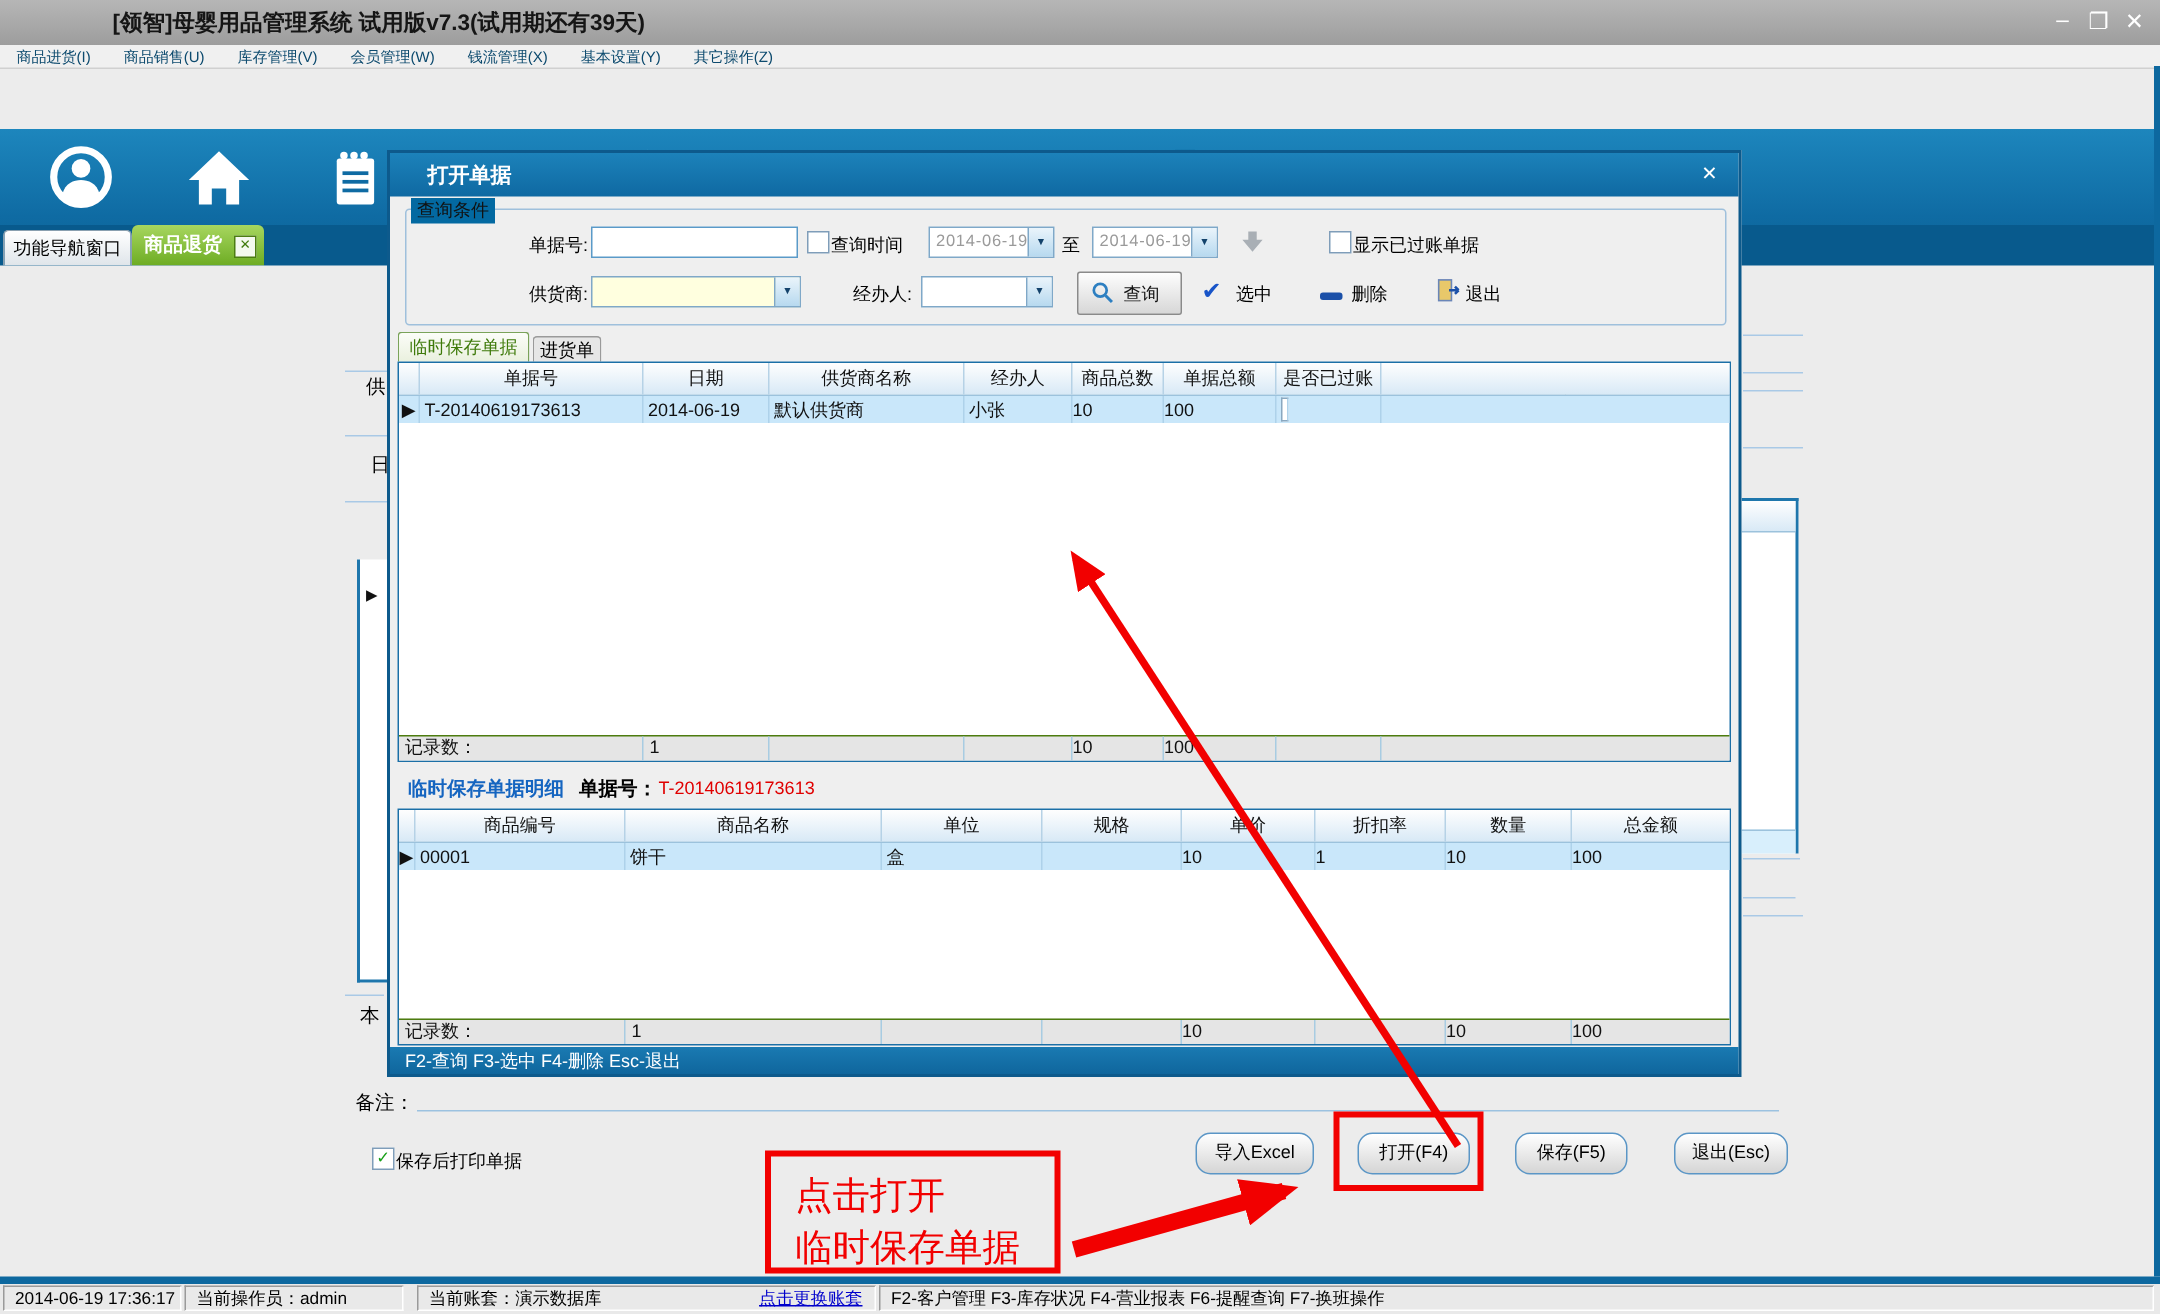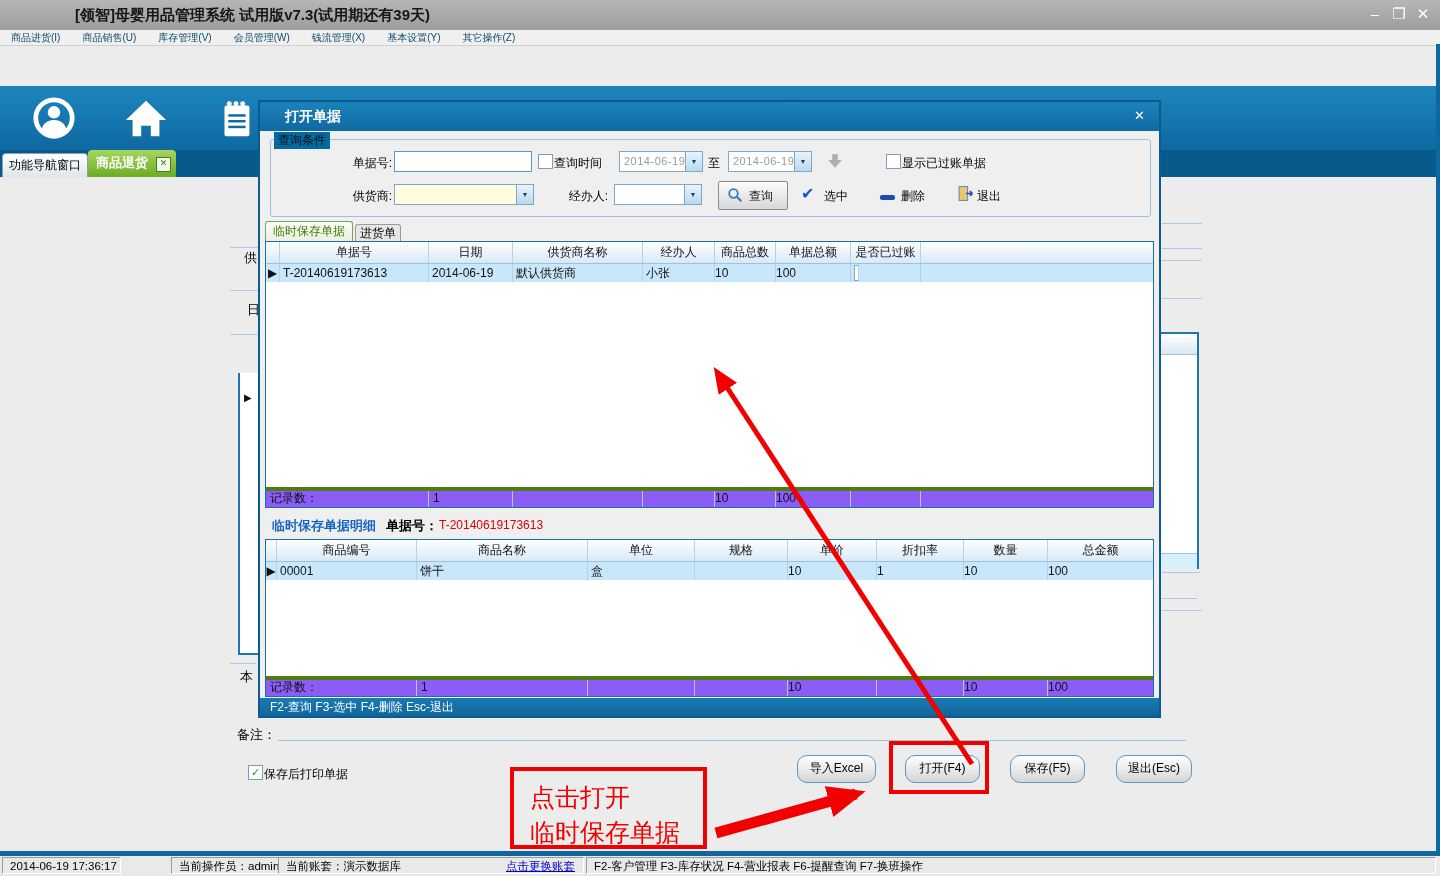--- a/index.html
+++ b/index.html
@@ -82,22 +82,22 @@
   .dtab2{position:absolute;left:95px;top:122px;width:44px;height:17px;border:1px solid #9a9a9a;border-bottom:none;
     border-radius:3px 3px 0 0;background:#e6e6e6;color:#000;font-size:12px;line-height:16px;text-align:center;}
 
   .tbl{position:absolute;background:#fff;border:1px solid #1b6fa6;box-sizing:border-box;}
   .thead{display:flex;height:21px;background:linear-gradient(#fefefe,#d8e9f6);border-bottom:1px solid #9cc2dc;}
   .thead span{box-sizing:border-box;border-right:1px solid #b6d2e6;text-align:center;font-size:12px;
     line-height:20px;overflow:hidden;white-space:nowrap;}
   .trow{display:flex;height:18px;background:#c9e7fa;}
   .trow span{box-sizing:border-box;border-right:1px solid #aed2ea;font-size:12px;line-height:18px;
     overflow:hidden;white-space:nowrap;padding-left:3px;}
-  .tfoot{position:absolute;left:0;right:0;bottom:0;display:flex;height:16px;background:#8b5cf6;
-    border-top:4px solid #4d7c0f;margin-top:36px;}
+  .tfoot{position:absolute;left:0;right:0;bottom:0;display:flex;height:16px;background:#e5e5e5;
+    border-top:1px solid #4d7c0f;margin-top:36px;}
   .tfoot span{box-sizing:border-box;border-right:1px solid #a8cce2;font-size:12px;line-height:15px;
     overflow:hidden;white-space:nowrap;padding-left:4px;}
   .num{text-align:left;padding-right:4px !important;padding-left:0 !important;}
   .mk{text-align:center;font-size:9px;padding-left:0 !important;}
   .rowcb{width:12px;height:12px;background:#fff;border:1px solid #8aa8c0;margin:2px auto 0 auto;}
 
   .detail-bar{position:absolute;left:5px;top:407px;width:889px;height:28px;}
   .detail-title{position:absolute;left:7px;top:8px;color:#1565c0;font-weight:bold;font-size:13px;}
   .detail-lbl{position:absolute;left:121px;top:8px;font-weight:bold;font-size:13px;color:#000;}
   .detail-val{position:absolute;left:174px;top:9px;color:#e00000;font-size:12px;}
@@ -424,21 +424,21 @@
       </marker>
     </defs>
     <line x1="972" y1="764" x2="717" y2="372" stroke="#f20000" stroke-width="5" marker-end="url(#ah1)"></line>
     <line x1="716" y1="833" x2="856" y2="794" stroke="#f20000" stroke-width="11" marker-end="url(#ah2)"></line>
   </svg>
 
   <div class="rightedge"></div>
   <div class="blueline"></div>
   <div class="statusbar">
     <div class="seg" style="left:2px;width:119px;">2014-06-19 17:36:17</div>
-    <div class="seg" style="left:123px;width:146px;margin-left:48px;">当前操作员：admin</div>
+    <div class="seg" style="left:123px;width:146px;">当前操作员：admin</div>
     <div class="seg" style="left:278px;width:306px;">
       <span>当前账套：演示数据库</span>
       <span class="link">点击更换账套</span>
     </div>
     <div class="seg" style="left:586px;width:850px;">F2-客户管理 F3-库存状况 F4-营业报表 F6-提醒查询 F7-换班操作</div>
   </div>
 
 </div>
 
 </body></html>

